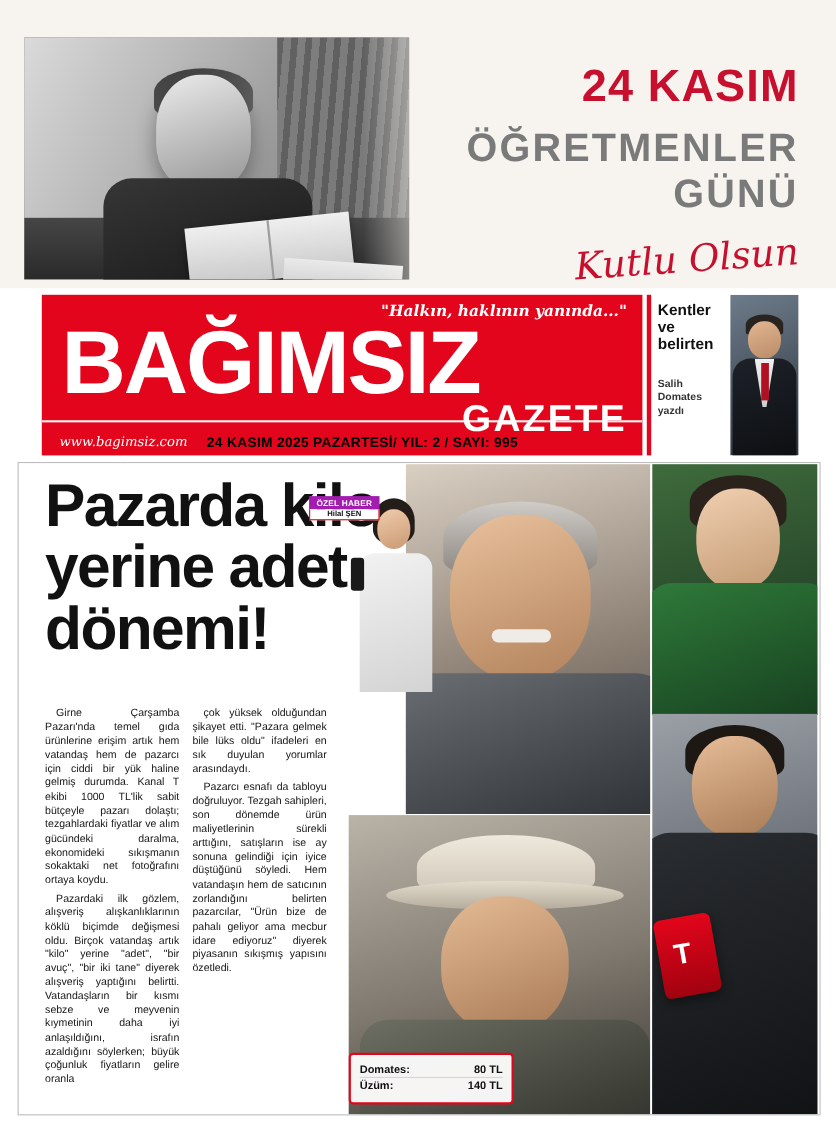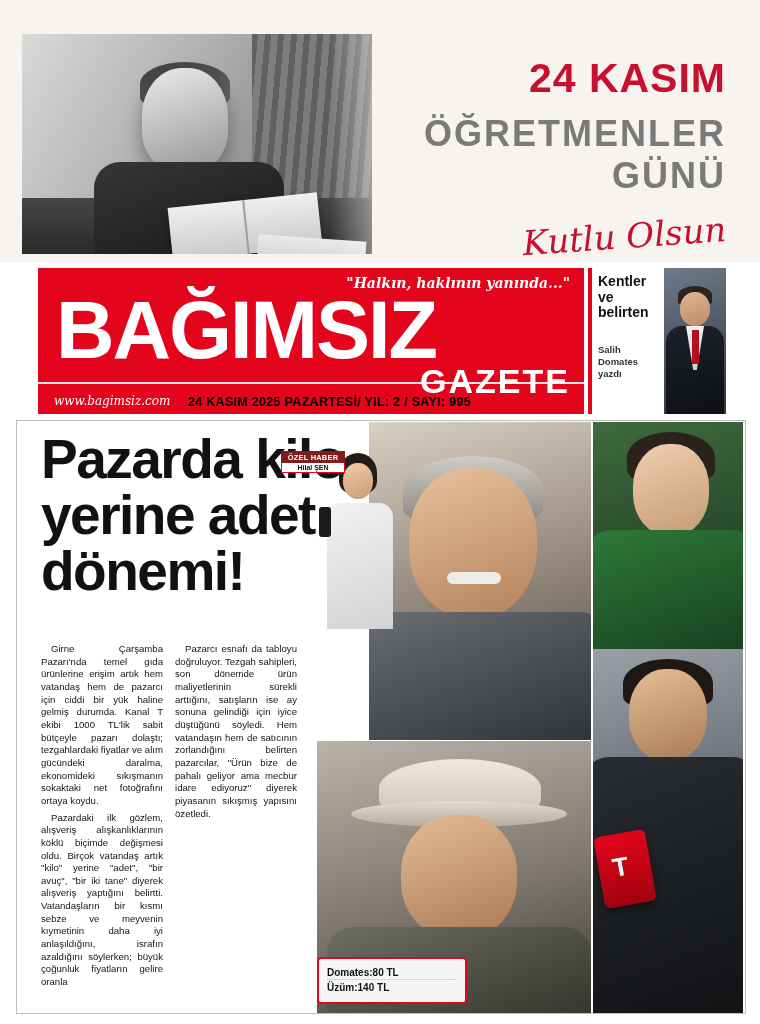--- a/index.html
+++ b/index.html
@@ -260,21 +260,21 @@
   }
 
   
   .ozel-badge {
     position: absolute;
     left: 264px; top: 30px;
     width: 64px; height: 24px;
     z-index: 6;
   }
   .ozel-top {
-    background: #7f1d1d;
+    background: #a21caf;
     color: #fff;
     font-size: 7.5px;
     font-weight: 800;
     text-align: center;
     padding: 2px 0 1px;
     letter-spacing: .2px;
   }
   .ozel-bot {
     background: #ffffff;
     border: 1px solid #e2051b;
@@ -450,20 +450,21 @@
   }
   .price-title {
     color: #e2051b;
     font-size: 10.5px;
     font-weight: 800;
     line-height: 1.2;
     margin-bottom: 5px;
   }
   .price-row {
     display: flex;
+    justify-content: space-between;
     font-size: 10px;
     font-weight: 700;
     color: #111;
     padding: 1.5px 0;
     border-bottom: 1px solid #f0c9ce;
   }
   .price-row:last-child { border-bottom: none; }
   .price-row .val { color: #111; }
 </style>
 </head>
@@ -548,20 +549,21 @@
     <div class="ozel-badge">
       <div class="ozel-top">ÖZEL HABER</div>
       <div class="ozel-bot">Hilal ŞEN</div>
     </div>
 
     <div class="col" id="col1">
       <p>Girne Çarşamba Pazarı'nda temel gıda ürünlerine erişim artık hem vatandaş hem de pazarcı için ciddi bir yük haline gelmiş durumda. Kanal T ekibi 1000 TL'lik sabit bütçeyle pazarı dolaştı; tezgahlardaki fiyatlar ve alım gücündeki daralma, ekonomideki sıkışmanın sokaktaki net fotoğrafını ortaya koydu.</p>
       <p>Pazardaki ilk gözlem, alışveriş alışkanlıklarının köklü biçimde değişmesi oldu. Birçok vatandaş artık "kilo" yerine "adet", "bir avuç", "bir iki tane" diyerek alışveriş yaptığını belirtti. Vatandaşların bir kısmı sebze ve meyvenin kıymetinin daha iyi anlaşıldığını, israfın azaldığını söylerken; büyük çoğunluk fiyatların gelire oranla</p>
     </div>
     <div class="col" id="col2">
+      <p>çok yüksek olduğundan şikayet etti. "Pazara gelmek bile lüks oldu" ifadeleri en sık duyulan yorumlar arasındaydı.</p>
       <p>Pazarcı esnafı da tabloyu doğruluyor. Tezgah sahipleri, son dönemde ürün maliyetlerinin sürekli arttığını, satışların ise ay sonuna gelindiği için iyice düştüğünü söyledi. Hem vatandaşın hem de satıcının zorlandığını belirten pazarcılar, "Ürün bize de pahalı geliyor ama mecbur idare ediyoruz" diyerek piyasanın sıkışmış yapısını özetledi.</p>
     </div>
 
     <div class="price-box">
       <div id="price-rows">
           <div class="price-row">
             <span class="item">Domates:</span>
             <span class="val">80 TL</span>
           </div>
           <div class="price-row">

